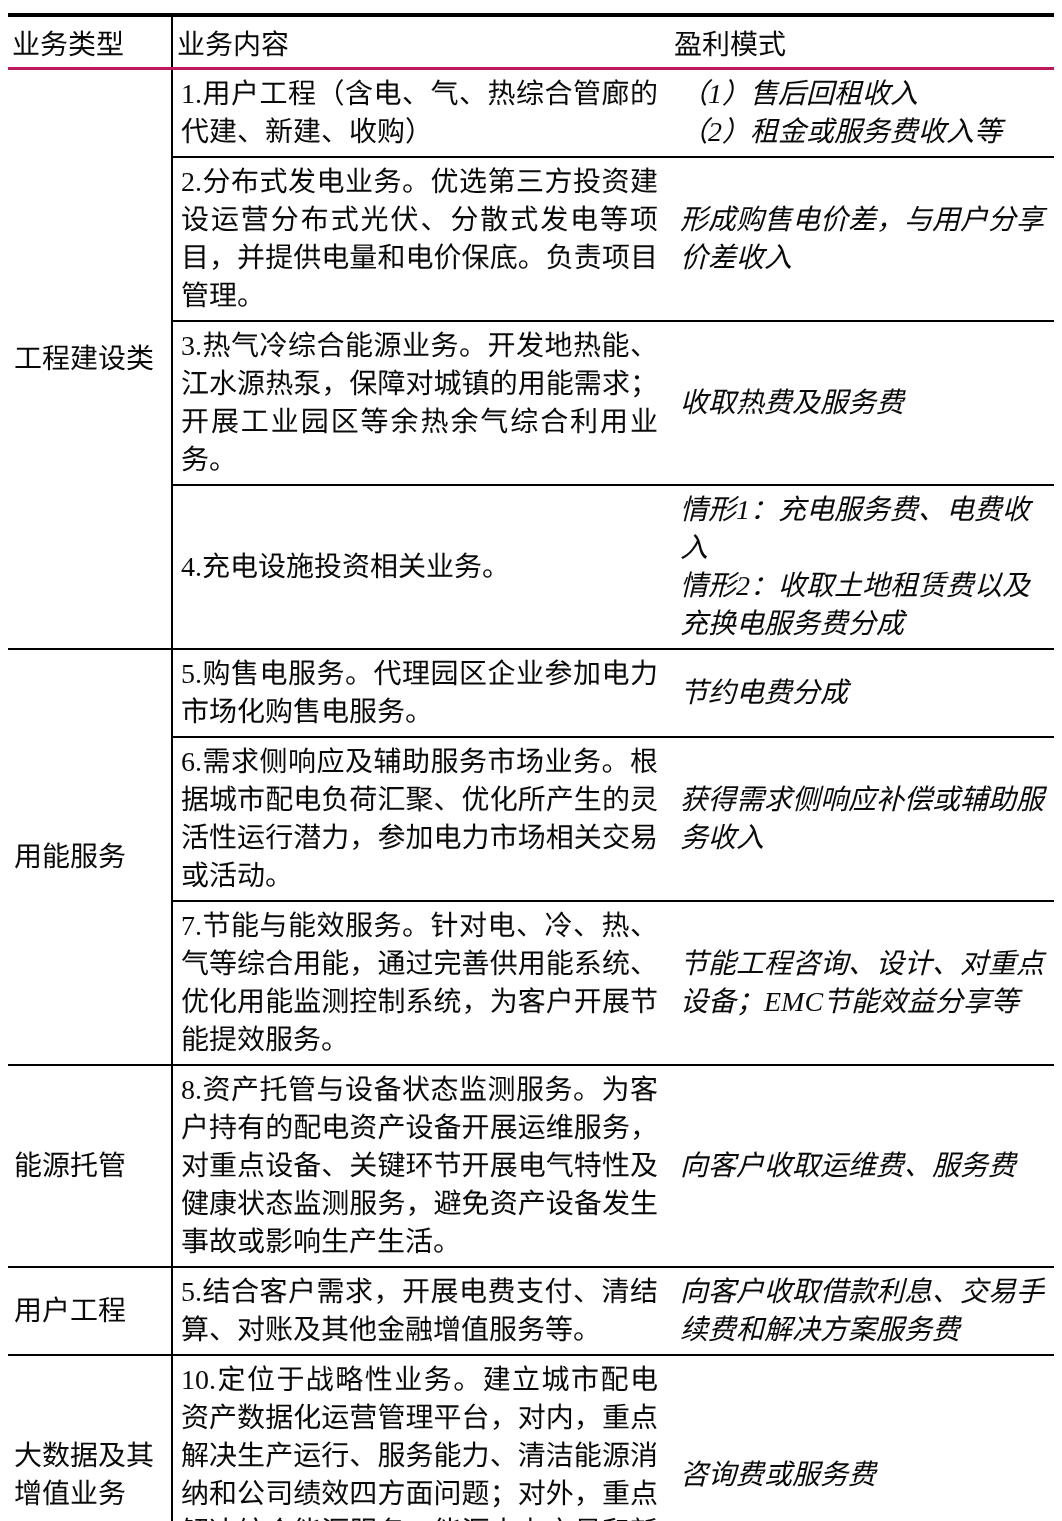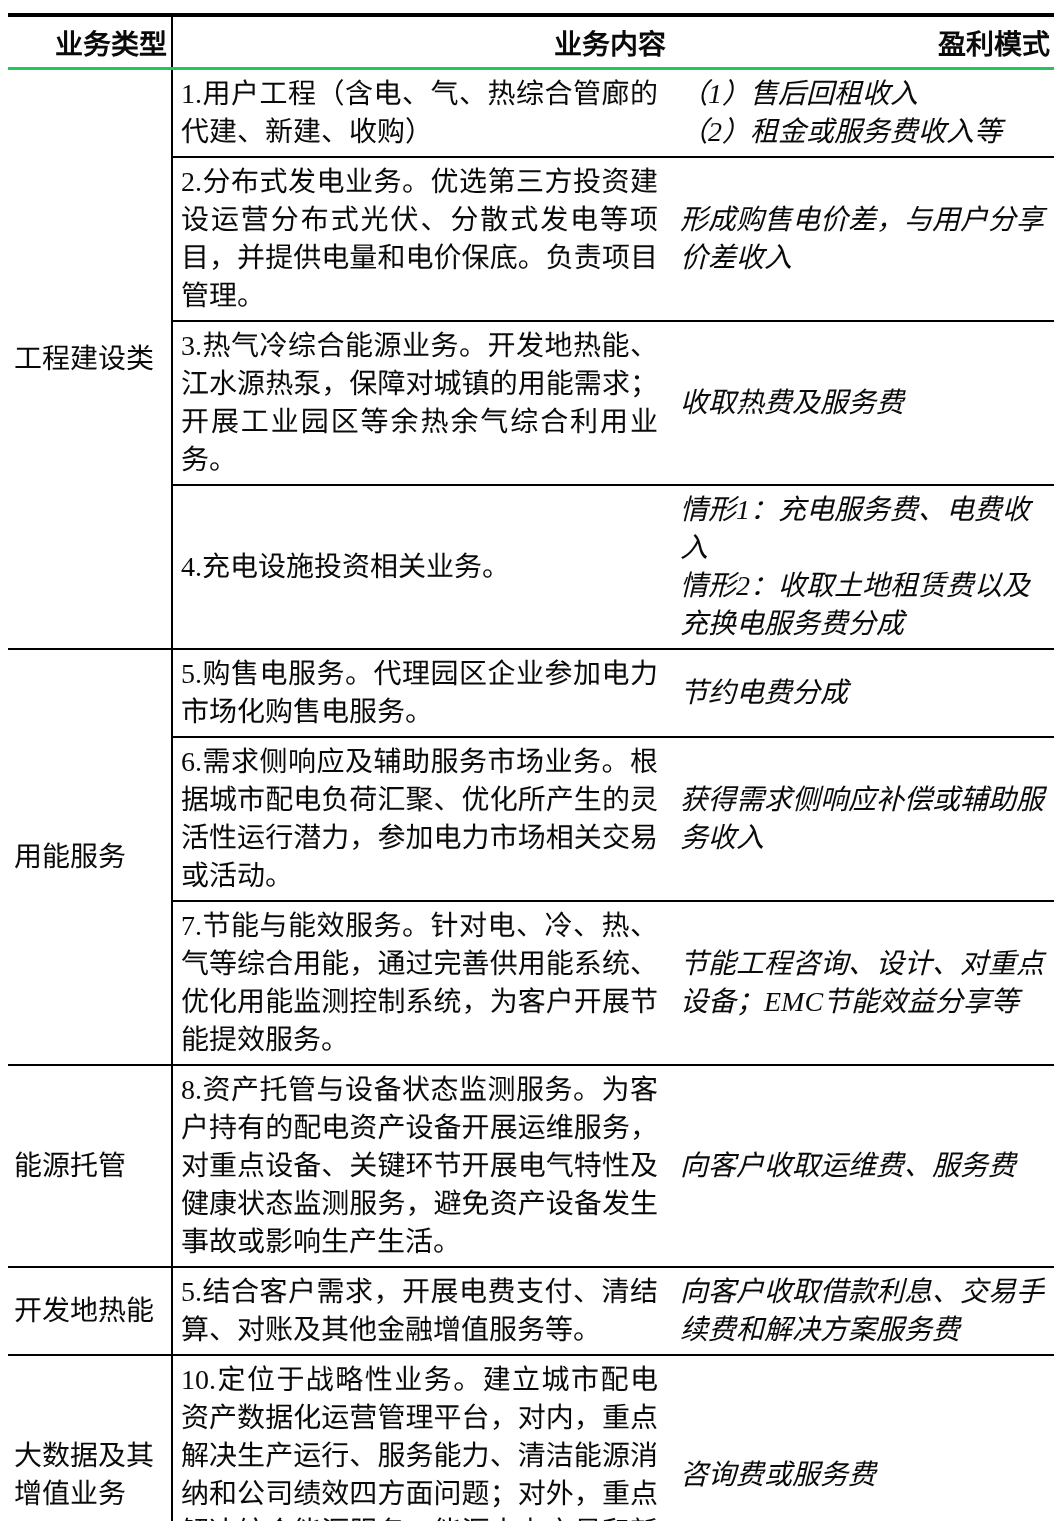--- a/index.html
+++ b/index.html
@@ -21,24 +21,24 @@
     border-bottom: 4px solid #000;
     font-family: "Liberation Serif", "DejaVu Serif", serif;
     font-size: 28px;
     color: #0a0a0a;
   }
   col.c1 { width: 164px; }
   col.c2 { width: 498px; }
   col.c3 { width: 384px; }
 
   th {
-    font-weight: bold;
-    text-align: right;
+    font-weight: normal;
+    text-align: left;
     vertical-align: middle;
-    border-bottom: 3px solid #22c55e;
+    border-bottom: 3px solid #be185d;
     height: 46px;
     padding: 2px 4px;
   }
   th.type-h { border-right: 2px solid #000; }
 
   td {
     vertical-align: middle;
     line-height: 38px;
     border-bottom: 2px solid #000;
     margin-top: 30px;
@@ -112,21 +112,21 @@
         <td class="profit">节能工程咨询、设计、对重点设备；EMC节能效益分享等</td>
       </tr>
 
       <tr style="height:188px;">
         <td class="type">能源托管</td>
         <td class="content">8.资产托管与设备状态监测服务。为客户持有的配电资产设备开展运维服务，对重点设备、关键环节开展电气特性及健康状态监测服务，避免资产设备发生事故或影响生产生活。</td>
         <td class="profit">向客户收取运维费、服务费</td>
       </tr>
 
       <tr style="height:85px;">
-        <td class="type">开发地热能</td>
+        <td class="type">用户工程</td>
         <td class="content">5.结合客户需求，开展电费支付、清结算、对账及其他金融增值服务等。</td>
         <td class="profit">向客户收取借款利息、交易手续费和解决方案服务费</td>
       </tr>
 
       <tr style="height:215px;">
         <td class="type">大数据及其增值业务</td>
         <td class="content">10.定位于战略性业务。建立城市配电资产数据化运营管理平台，对内，重点解决生产运行、服务能力、清洁能源消纳和公司绩效四方面问题；对外，重点解决综合能源服务、能源电力交易和新兴业务发展相关问题</td>
         <td class="profit">咨询费或服务费</td>
       </tr>
 

